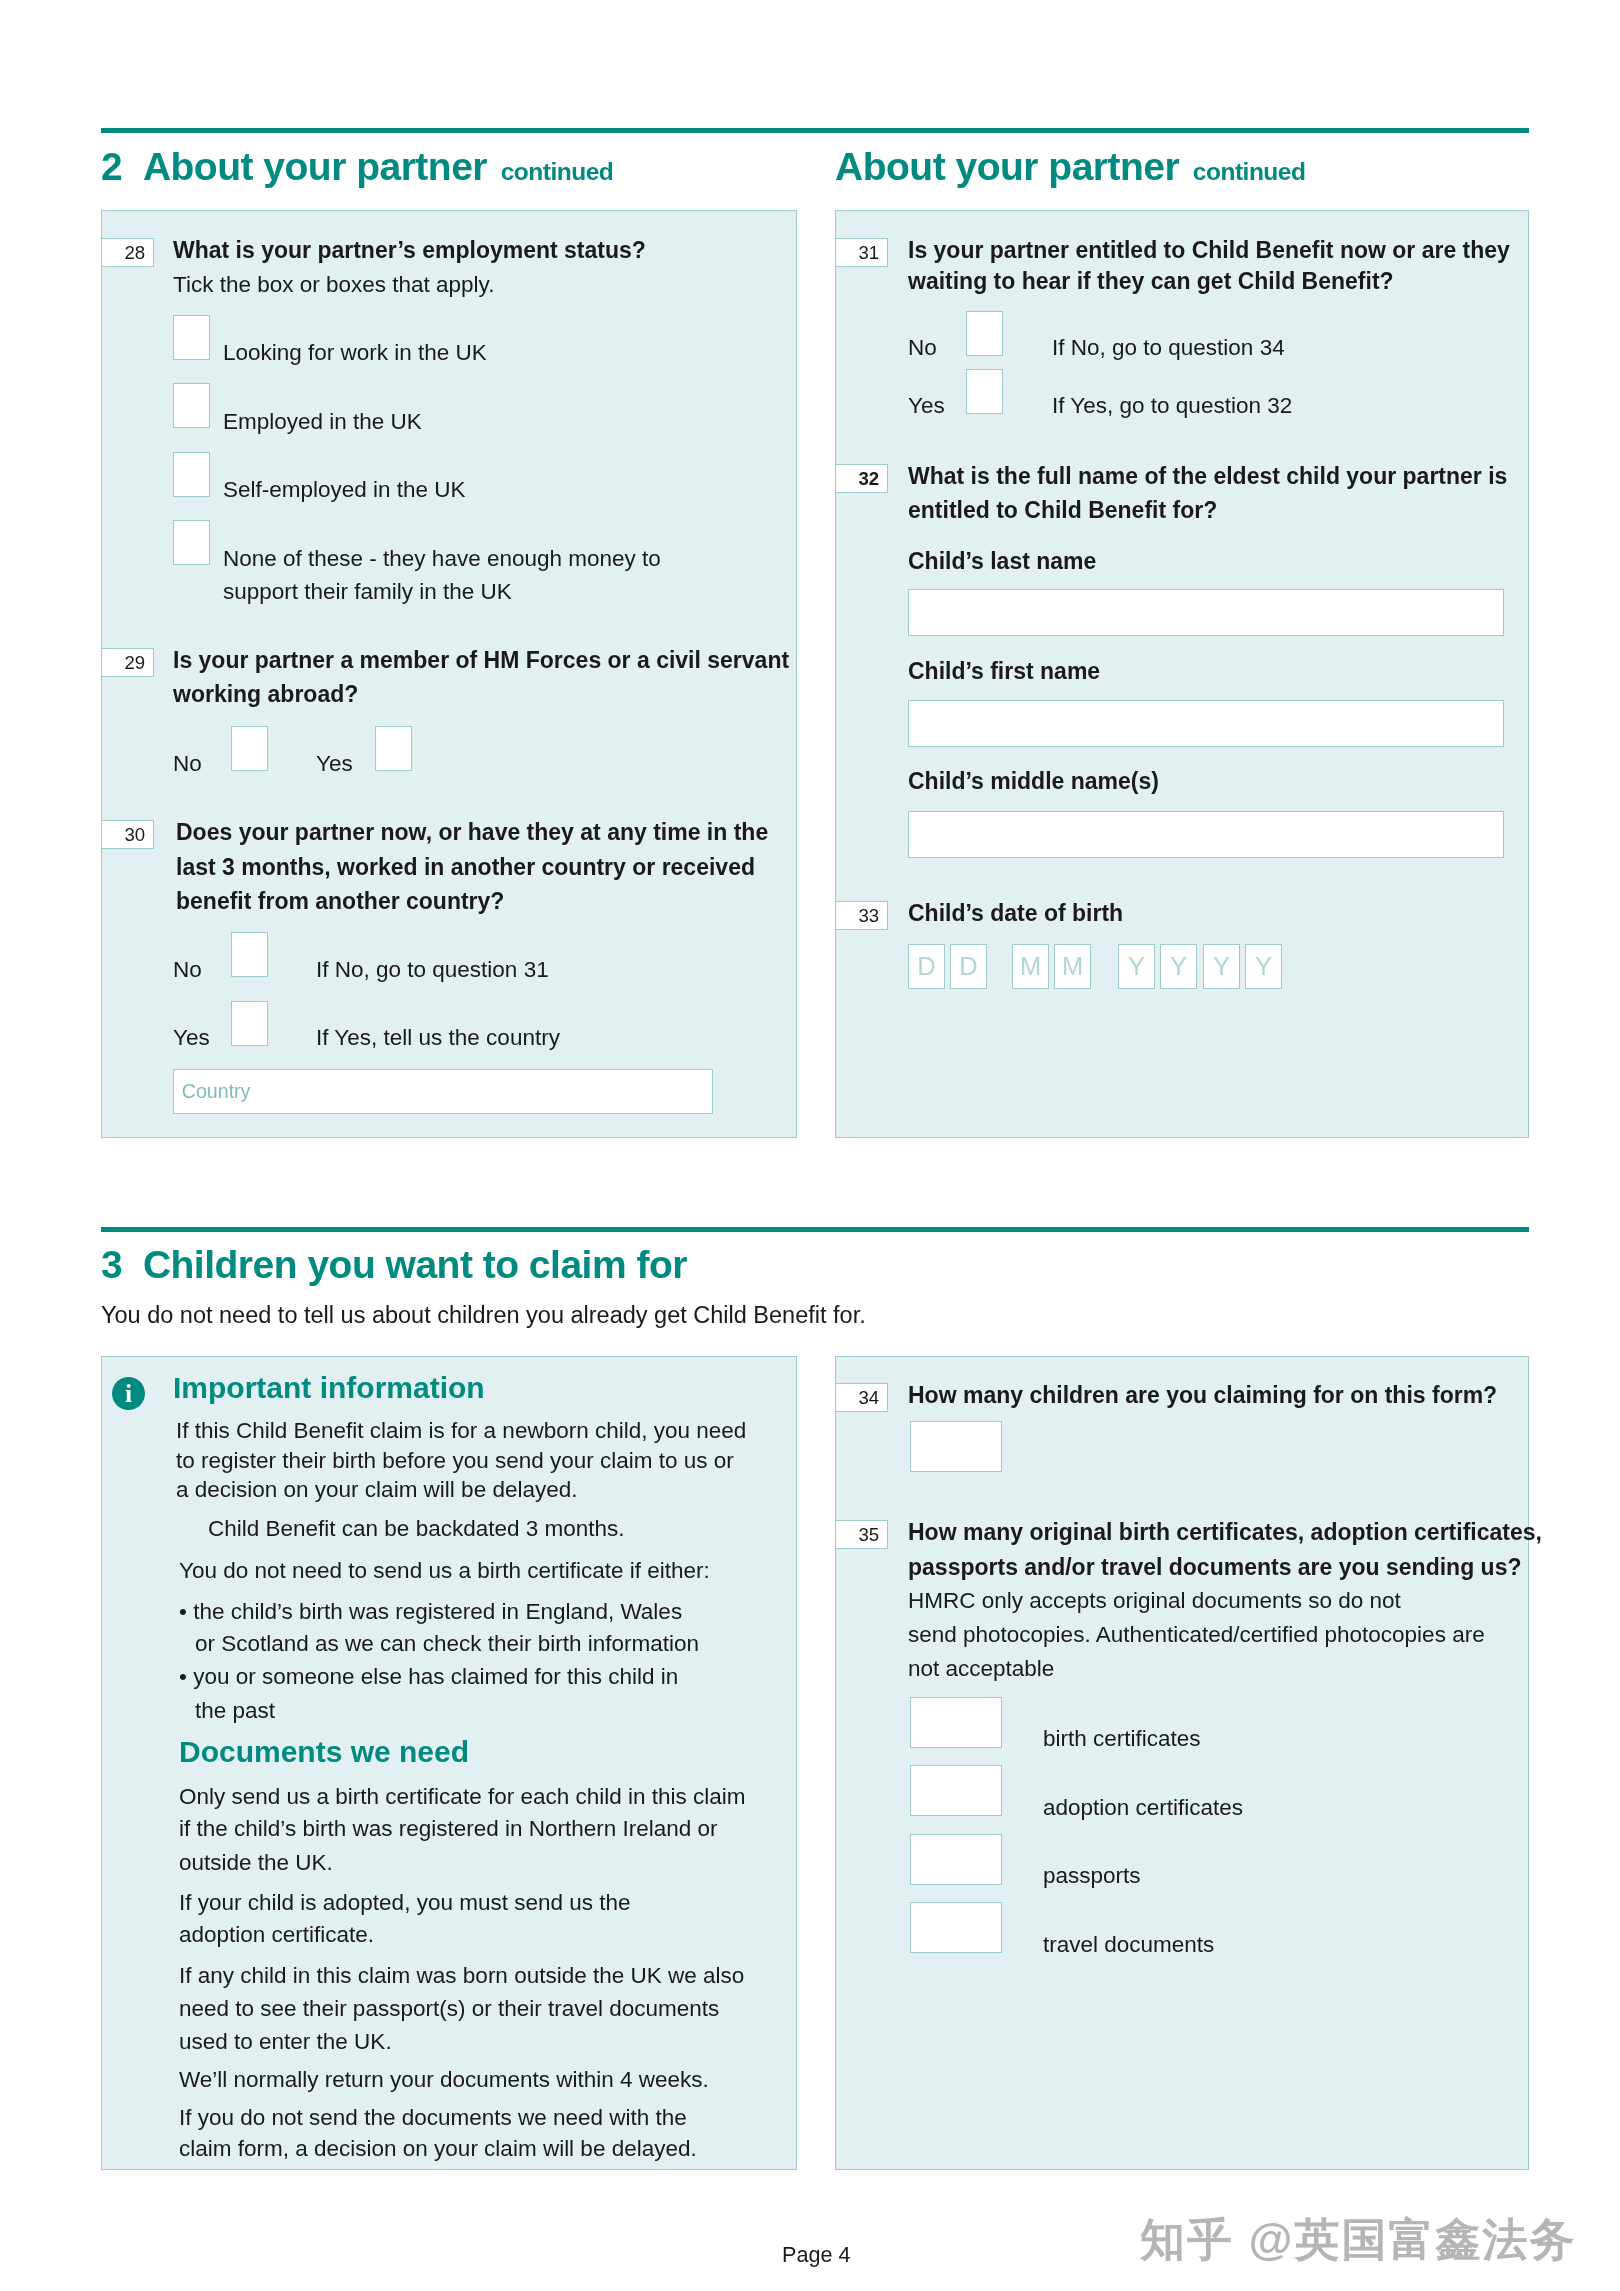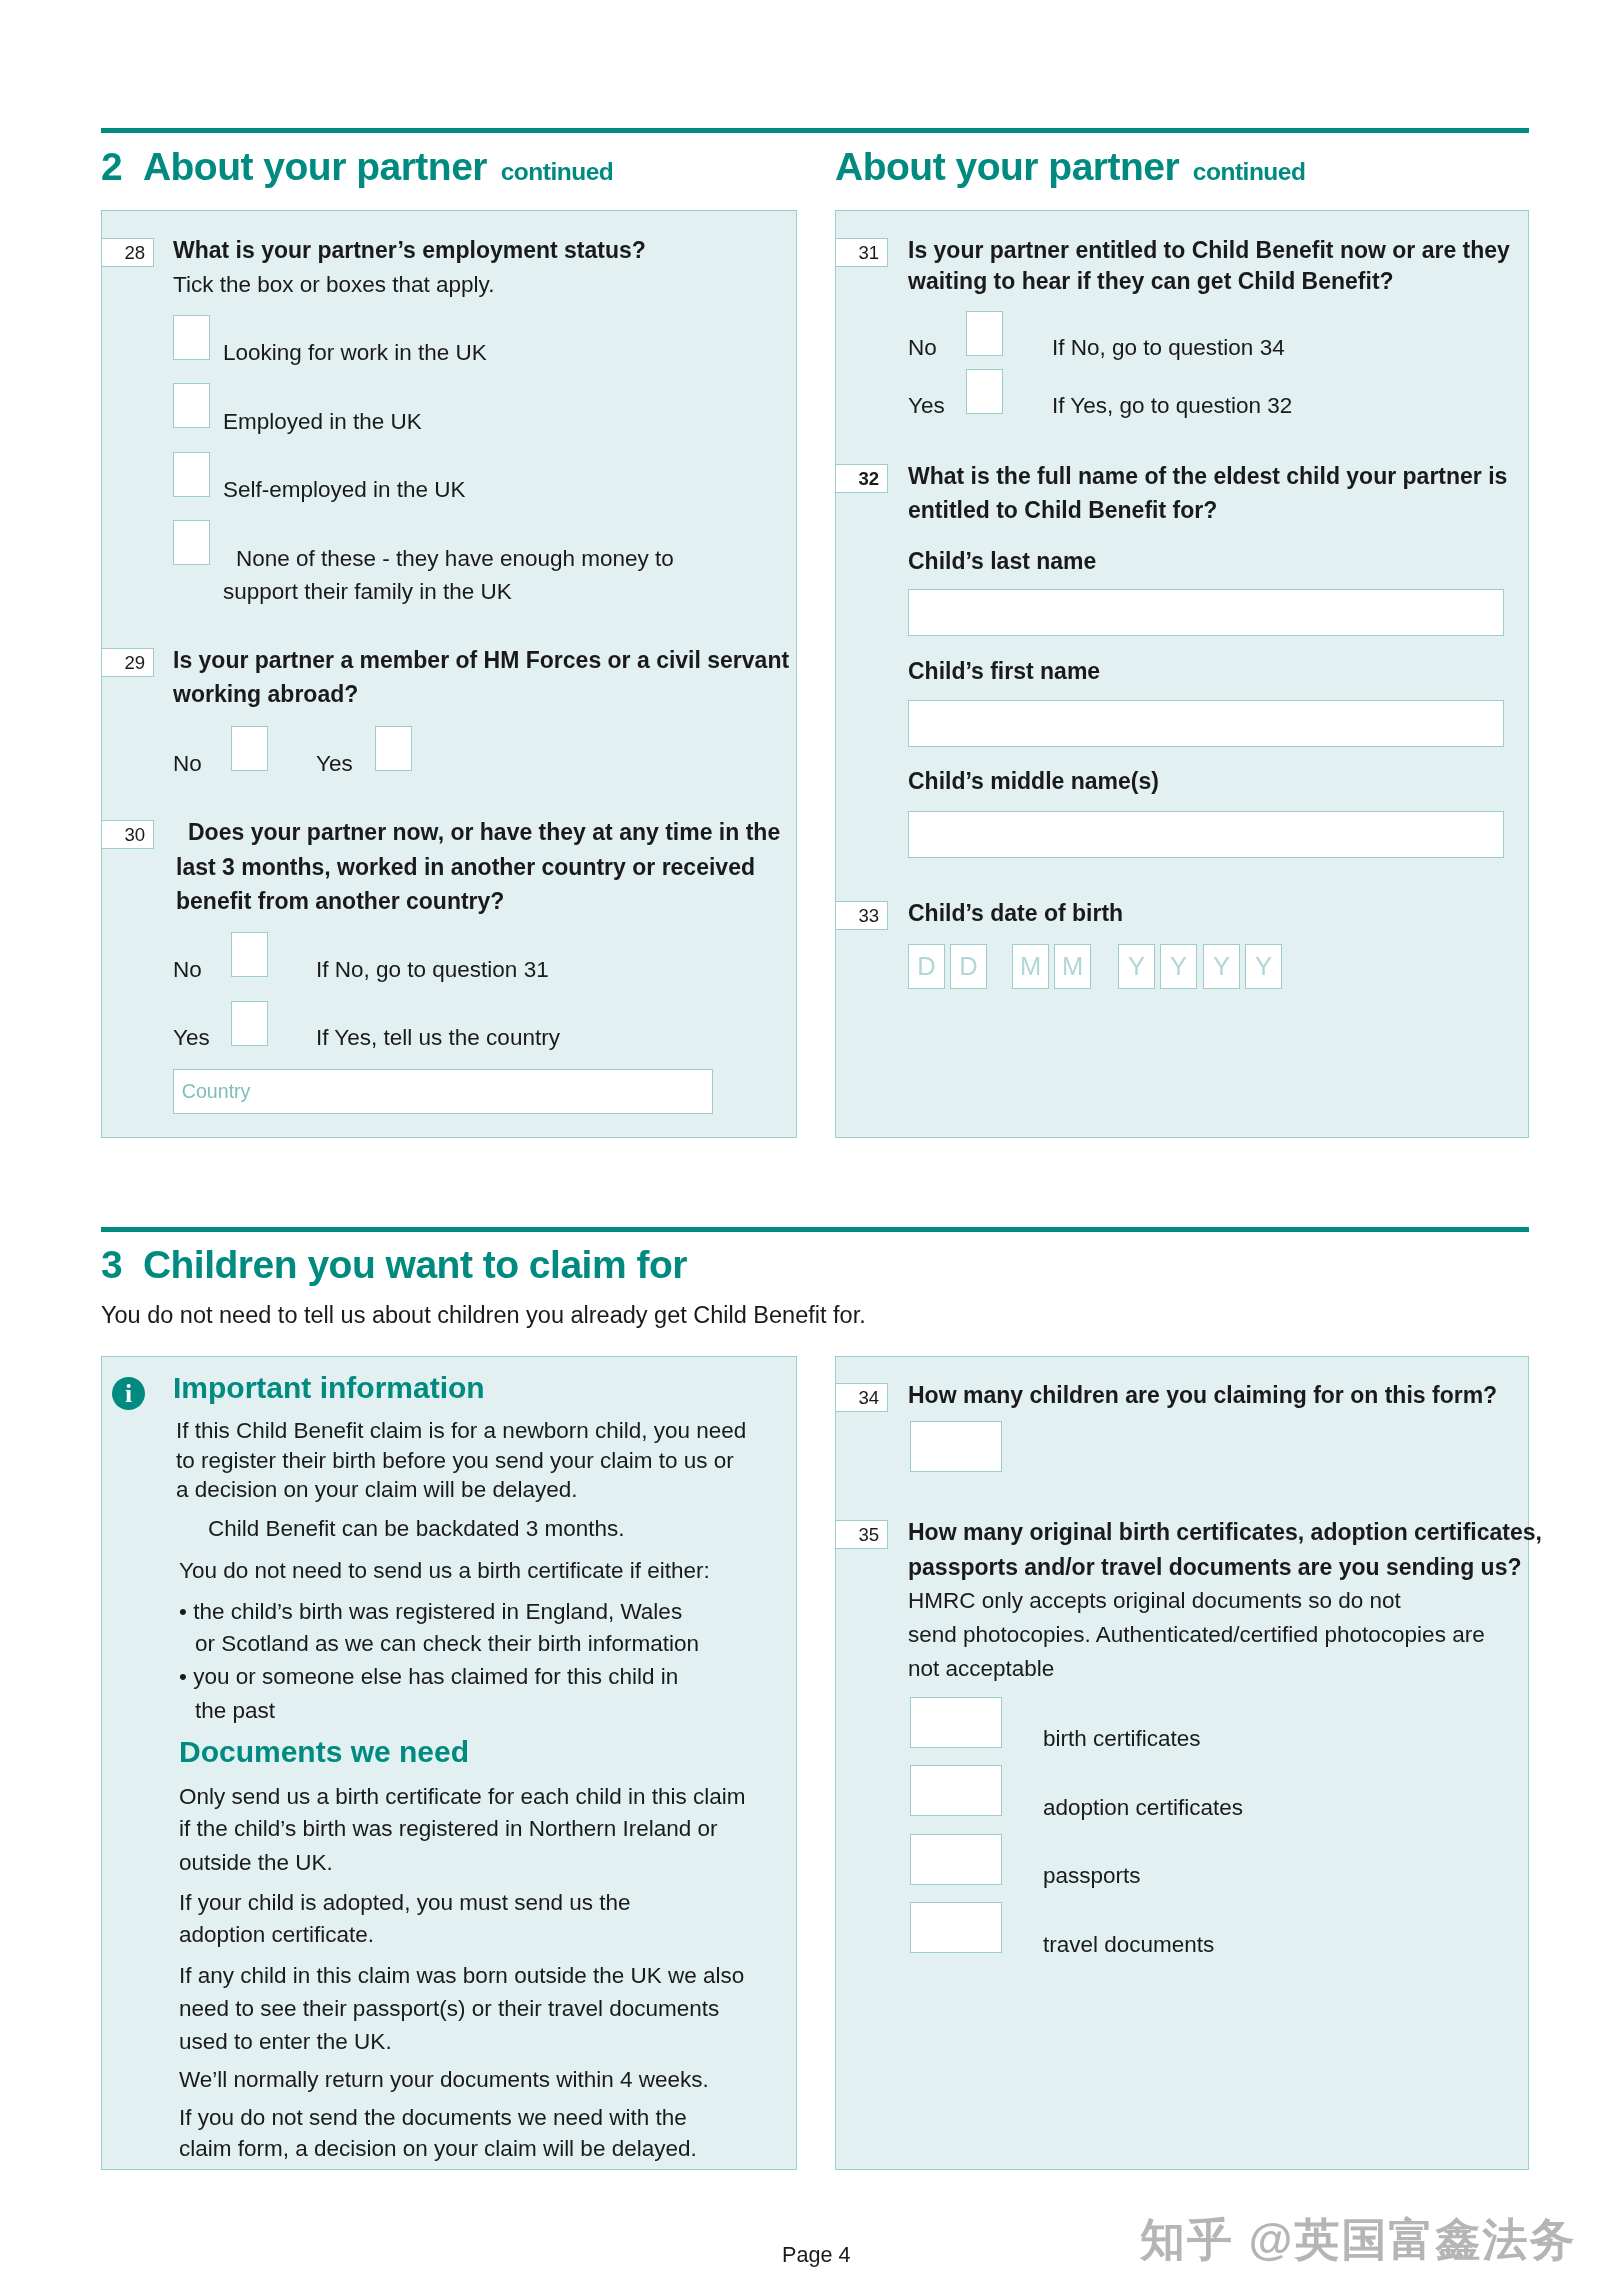--- a/index.html
+++ b/index.html
@@ -39,33 +39,33 @@
 <div class="q" style="left:173px;top:234px;">What is your partner’s employment status?</div>
 <div class="t" style="left:173px;top:268px;">Tick the box or boxes that apply.</div>
 
 <div class="box" style="left:173px;top:315px;"></div>
 <div class="t" style="left:223px;top:336px;">Looking for work in the UK</div>
 <div class="box" style="left:173px;top:383px;"></div>
 <div class="t" style="left:223px;top:405px;">Employed in the UK</div>
 <div class="box" style="left:173px;top:452px;"></div>
 <div class="t" style="left:223px;top:473px;">Self-employed in the UK</div>
 <div class="box" style="left:173px;top:520px;"></div>
-<div class="t" style="left:223px;top:542px;margin-left:13px;">None of these - they have enough money to</div>
+<div class="t" style="left:223px;top:542px;">None of these - they have enough money to</div>
 <div class="t" style="left:223px;top:575px;">support their family in the UK</div>
 
 <div class="qnum" style="left:101px;top:648px;">29</div>
 <div class="q" style="left:173px;top:644px;white-space:nowrap;">Is your partner a member of HM Forces or a civil servant</div>
 <div class="q" style="left:173px;top:678px;">working abroad?</div>
 <div class="t" style="left:173px;top:747px;">No</div>
 <div class="box" style="left:231px;top:726px;"></div>
 <div class="t" style="left:316px;top:747px;">Yes</div>
 <div class="box" style="left:375px;top:726px;"></div>
 
 <div class="qnum" style="left:101px;top:820px;">30</div>
-<div class="q" style="left:176px;top:816px;white-space:nowrap;margin-left:12px;">Does your partner now, or have they at any time in the</div>
+<div class="q" style="left:176px;top:816px;white-space:nowrap;">Does your partner now, or have they at any time in the</div>
 <div class="q" style="left:176px;top:851px;white-space:nowrap;">last 3 months, worked in another country or received</div>
 <div class="q" style="left:176px;top:885px;white-space:nowrap;">benefit from another country?</div>
 <div class="t" style="left:173px;top:953px;">No</div>
 <div class="box" style="left:231px;top:932px;"></div>
 <div class="t" style="left:316px;top:953px;">If No, go to question 31</div>
 <div class="t" style="left:173px;top:1021px;">Yes</div>
 <div class="box" style="left:231px;top:1001px;"></div>
 <div class="t" style="left:316px;top:1021px;">If Yes, tell us the country</div>
 <div class="field" style="left:173px;top:1069px;width:540px;height:45px;">
   <input type="text" placeholder="Country" style="">

